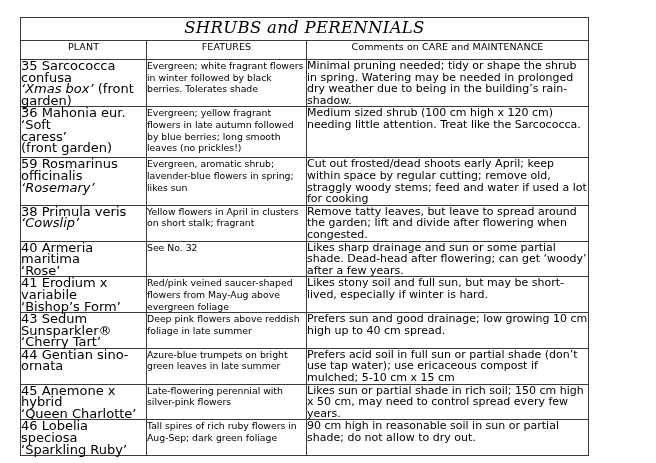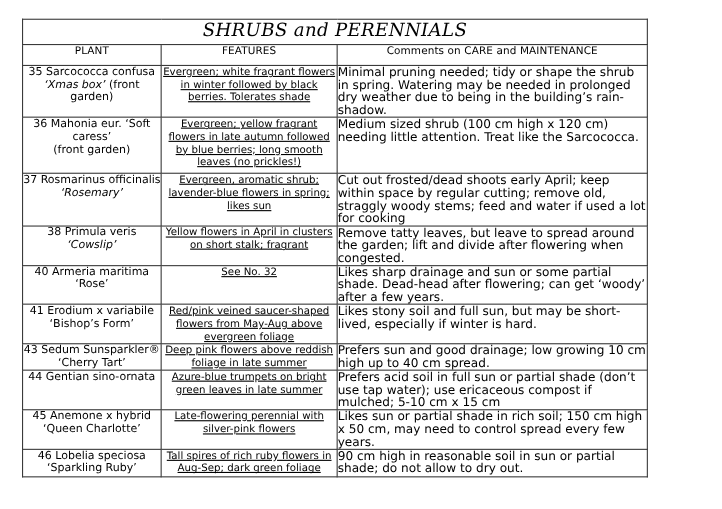--- a/index.html
+++ b/index.html
@@ -63,31 +63,30 @@
     font-family: "DejaVu Serif", "Liberation Serif", serif;
     font-style: italic;
     font-size: 16.5px;
     line-height: 20px;
     letter-spacing: 0.3px;
     white-space: nowrap;
   }
 
   
   .plant-cell {
-    font-size: 10px;
+    font-size: 13px;
     line-height: 11.6px;
     padding: 2px 3px 2px 4px;
-    text-align: center;
+    text-align: left;
   }
   .feat-cell {
     font-size: 9.3px;
     line-height: 11.6px;
     padding: 2px 4px 2px 4px;
-    text-align: center;
-    text-decoration: underline;
+    text-align: left;
   }
   .comm-cell {
     font-size: 11px;
     line-height: 11.6px;
     padding: 2px 4px 2px 5px;
     text-align: left;
   }
   .cultivar {
     font-style: italic;
   }
@@ -131,21 +130,21 @@
           <td class="plant-cell">
             <span class="line">36 Mahonia eur. ‘Soft</span>
             <span class="line"><span class="plain">caress’</span></span>
             <span class="line">(front garden)</span>
           </td>
           <td class="feat-cell">Evergreen; yellow fragrant flowers in late autumn followed by blue berries; long smooth leaves (no prickles!)</td>
           <td class="comm-cell">Medium sized shrub (100 cm high x 120 cm) needing little attention. Treat like the Sarcococca.</td>
         </tr>
         <tr style="height: 34px;">
           <td class="plant-cell">
-            <span class="line">37 Rosmarinus officinalis</span>
+            <span class="line">59 Rosmarinus officinalis</span>
             <span class="line"><span class="cultivar">‘Rosemary’</span></span>
           </td>
           <td class="feat-cell">Evergreen, aromatic shrub; lavender-blue flowers in spring; likes sun</td>
           <td class="comm-cell">Cut out frosted/dead shoots early April; keep within space by regular cutting; remove old, straggly woody stems; feed and water if used a lot for cooking</td>
         </tr>
         <tr style="height: 25px;">
           <td class="plant-cell">
             <span class="line">38 Primula veris</span>
             <span class="line"><span class="cultivar">‘Cowslip’</span></span>
           </td>

